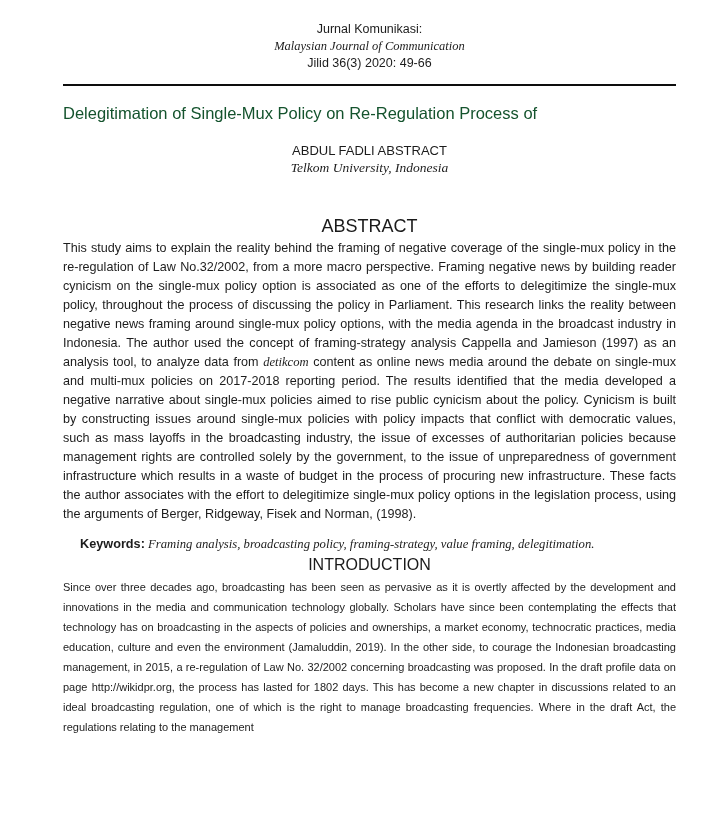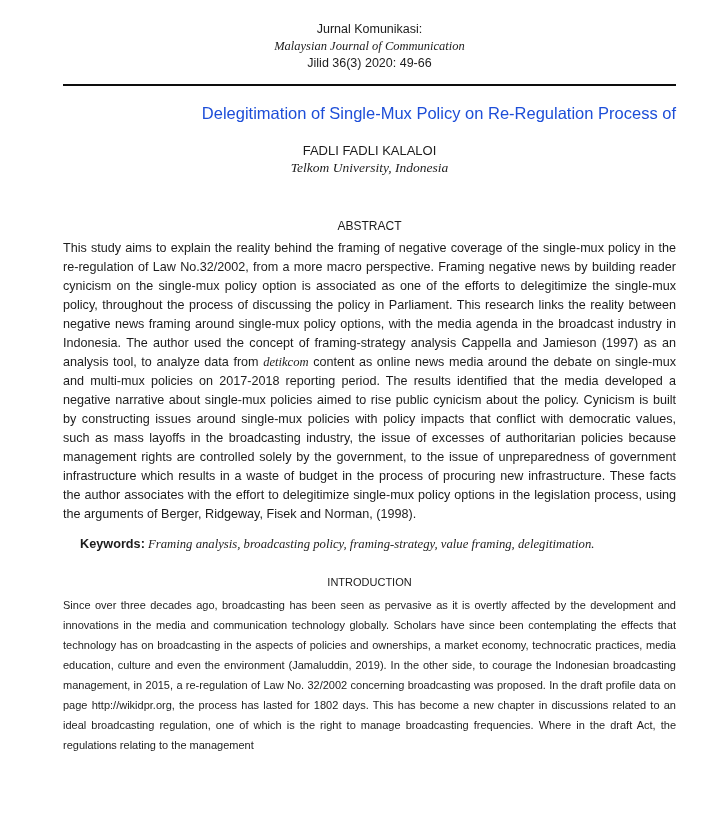--- a/index.html
+++ b/index.html
@@ -28,41 +28,41 @@
     height: 0;
     border: 0;
     border-top: 2.6px solid #0d0d0d;
     margin: 12px 0 0 0;
   }
   .title {
     margin: 15px 0 0 0;
     font-weight: 400;
     font-size: 16.5px;
     line-height: 24.5px;
-    text-align: right;
-    color: #1d4ed8;
+    text-align: left;
+    color: #14532d;
   }
   .title .tline { display: block; }
   .author-block {
     margin-top: 16px;
     text-align: center;
     font-size: 13px;
     line-height: 17.5px;
   }
   .affiliation { font-size: 13.5px; }
   .section-heading {
     margin: 0;
     font-weight: 400;
-    font-size: 12px;
+    font-size: 18px;
     line-height: 19px;
     text-align: center;
     color: #1a1a1a;
   }
   .abstract-heading { margin-top: 40px; }
-  .intro-heading { margin-top: 20px; font-size: 11px; }
+  .intro-heading { margin-top: 2px; font-size: 16px; }
   .abstract-body {
     margin: 3px 0 0 0;
     font-size: 12.6px;
     line-height: 19px;
     text-align: justify;
   }
   .keywords {
     margin: 11px 0 0 0;
     font-size: 12.7px;
     line-height: 18px;
@@ -86,21 +86,21 @@
     <div>Jilid 36(3) 2020: 49-66</div>
   </header>
 
   <div class="rule"></div>
 
   <h1 class="title">
     <span class="tline">Delegitimation of Single-Mux Policy on Re-Regulation Process of</span>
   </h1>
 
   <div class="author-block">
-    <div>FADLI FADLI KALALOI</div>
+    <div>ABDUL FADLI ABSTRACT</div>
     <div class="it affiliation">Telkom University, Indonesia</div>
   </div>
 
   <h2 class="section-heading abstract-heading">ABSTRACT</h2>
 
   <p class="abstract-body"><span>This study aims to explain the reality behind the framing of negative coverage of the single-mux policy in the re-regulation of Law No.32/2002, from a more macro perspective. Framing negative news by building reader cynicism on the single-mux policy option is associated as one of the efforts to delegitimize the single-mux policy, throughout the process of discussing the policy in Parliament. This research links the reality between negative news framing around single-mux policy options, with the media agenda in the broadcast industry in Indonesia. The author used the concept of framing-strategy analysis Cappella and Jamieson (1997) as an analysis tool, to analyze data from </span><span class="it">detikcom</span><span> content as online news media around the debate on single-mux and multi-mux policies on 2017-2018 reporting period. The results identified that the media developed a negative narrative about single-mux policies aimed to rise public cynicism about the policy. Cynicism is built by constructing issues around single-mux policies with policy impacts that conflict with democratic values, such as mass layoffs in the broadcasting industry, the issue of excesses of authoritarian policies because management rights are controlled solely by the government, to the issue of unpreparedness of government infrastructure which results in a waste of budget in the process of procuring new infrastructure. These facts the author associates with the effort to delegitimize single-mux policy options in the legislation process, using the arguments of Berger, Ridgeway, Fisek and Norman, (1998).</span></p>
 
   <p class="keywords"><strong>Keywords:</strong><span class="it"> Framing analysis, broadcasting policy, framing-strategy, value framing, delegitimation.</span></p>
 
   <h2 class="section-heading intro-heading">INTRODUCTION</h2>

